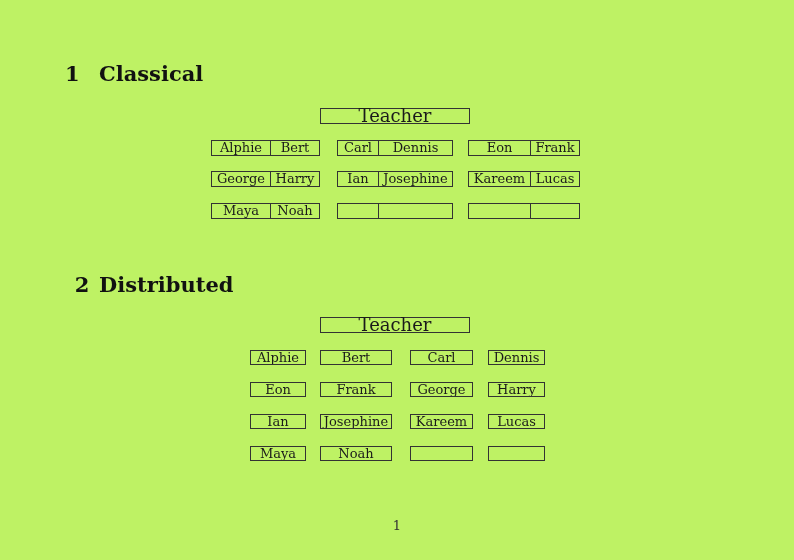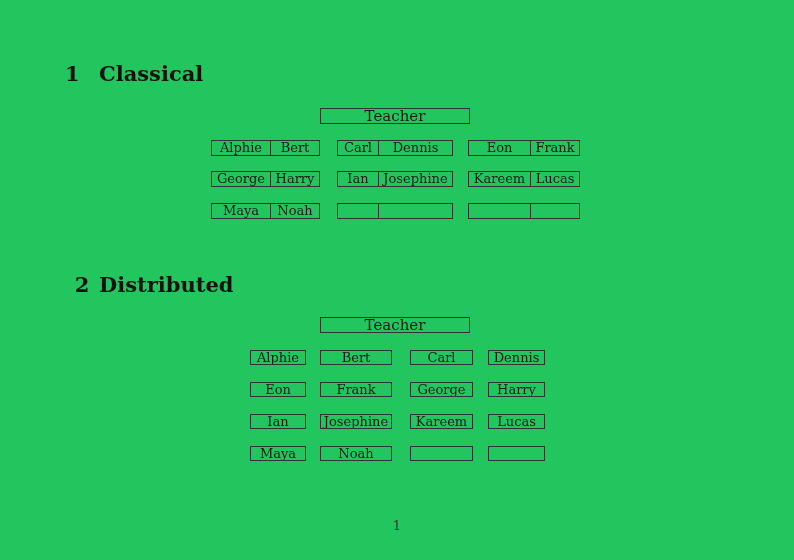--- a/index.html
+++ b/index.html
@@ -4,21 +4,21 @@
 <style>
   html, body {
     margin: 0;
     padding: 0;
     background: #ffffff;
   }
   .page {
     position: relative;
     width: 794px;
     height: 560px;
-    background: #22c55e;
+    background: #bef264;
     font-family: "DejaVu Serif", "Liberation Serif", serif;
     color: #1a1a1a;
     overflow: hidden;
   }
 
   
   .sec-heading {
     position: absolute;
     left: 65px;
     font-size: 21px;
@@ -36,21 +36,21 @@
 
   
   .teacher-box {
     position: absolute;
     left: 320px;
     width: 150px;
     height: 16px;
     border: 1px solid #333333;
     box-sizing: border-box;
     text-align: center;
-    font-size: 15px;
+    font-size: 18px;
     line-height: 14px;
     color: #1a1a1a;
   }
   .t-classical   { top: 108px; }
   .t-distributed { top: 317px; }
 
   
   .desk {
     position: absolute;
     display: flex;

